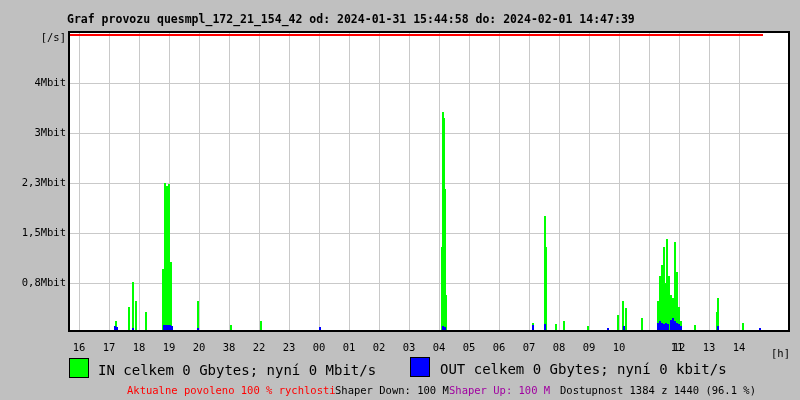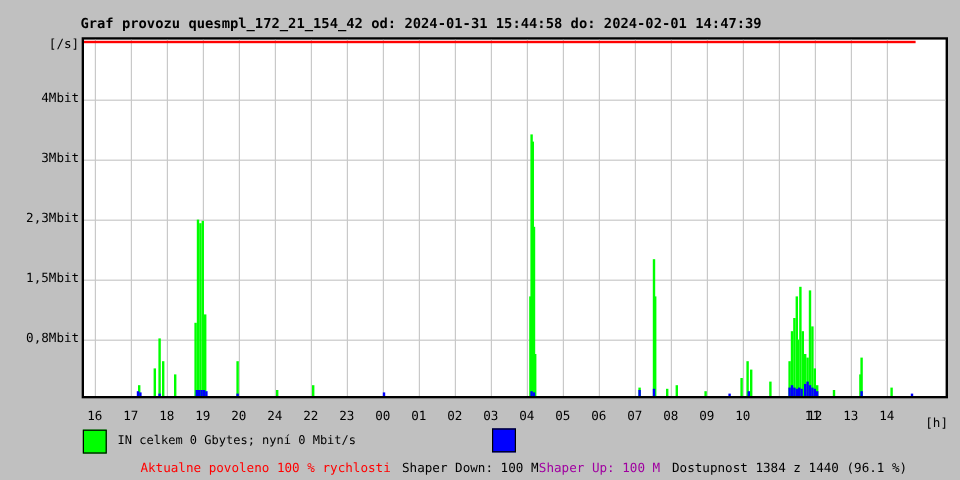--- a/index.html
+++ b/index.html
@@ -10,21 +10,21 @@
               border:2px solid #000;background:#FFF;}
   .plot-inner{position:relative;width:100%;height:100%;overflow:hidden;}
   .vgrid{position:absolute;top:0;width:1px;height:100%;background:#C9C9C9;}
   .hgrid{position:absolute;left:0;height:1px;width:100%;background:#C9C9C9;}
   .limit-line{position:absolute;top:1px;height:2px;left:0;}
   .bar{position:absolute;width:2px;}
   .yunit,.ylab{position:absolute;left:0;width:66px;text-align:right;font-size:10.5px;white-space:pre;}
   .xlab{position:absolute;width:26px;text-align:center;font-size:10.5px;top:341px;}
   .xunit{position:absolute;left:740px;width:50px;text-align:right;top:347px;font-size:10.5px;}
   .swatch{position:absolute;width:18px;height:18px;border:1px solid #000;}
-  .legtxt{position:absolute;font-size:10px;white-space:pre;}
+  .legtxt{position:absolute;font-size:14px;white-space:pre;}
   .foot{position:absolute;top:384px;font-size:10.5px;white-space:pre;}
 </style>
 </head>
 <body>
 
 <div class="screen">
 
   <div class="title">Graf provozu quesmpl_172_21_154_42 od: 2024-01-31 15:44:58 do: 2024-02-01 14:47:39</div>
 
   <div class="yunit" style="top:31px;">[/s]</div>
@@ -144,21 +144,21 @@
       <div class="ylab" style="top: 176px;">2,3Mbit</div>
       <div class="ylab" style="top: 226px; text-align: right;">1,5Mbit</div>
       <div class="ylab" style="top: 276px;">0,8Mbit</div>
     </div>
   <div id="x-labels">
       <div class="xlab" style="left: 66px;">16</div>
       <div class="xlab" style="left: 96px;">17</div>
       <div class="xlab" style="left: 126px;">18</div>
       <div class="xlab" style="left: 156px;">19</div>
       <div class="xlab" style="left: 186px;">20</div>
-      <div class="xlab" style="left: 216px;">24</div>
+      <div class="xlab" style="left: 216px;">38</div>
       <div class="xlab" style="left: 246px;">22</div>
       <div class="xlab" style="left: 276px;">23</div>
       <div class="xlab" style="left: 306px;">00</div>
       <div class="xlab" style="left: 336px;">01</div>
       <div class="xlab" style="left: 366px;">02</div>
       <div class="xlab" style="left: 396px;">03</div>
       <div class="xlab" style="left: 426px;">04</div>
       <div class="xlab" style="left: 456px;">05</div>
       <div class="xlab" style="left: 486px;">06</div>
       <div class="xlab" style="left: 516px;">07</div>
@@ -170,19 +170,20 @@
       <div class="xlab" style="left: 696px;">13</div>
       <div class="xlab" style="left: 726px;">14</div>
     </div>
 
   <div class="xunit">[h]</div>
 
   <div class="swatch" id="in-swatch" style="left: 69px; top: 358px; background: rgb(0, 255, 0);"></div>
   <div class="legtxt" style="left:98px;top:362px;">IN celkem 0 Gbytes; nyní 0 Mbit/s</div>
 
   <div class="swatch" id="out-swatch" style="left: 410px; top: 357px; background: rgb(0, 0, 255);"></div>
+  <div class="legtxt" style="left:440px;top:361px;">OUT celkem 0 Gbytes; nyní 0 kbit/s</div>
 
-  <div class="foot" id="foot-allowed" style="left: 117px; color: rgb(255, 0, 0);">Aktualne povoleno 100 % rychlosti</div>
+  <div class="foot" id="foot-allowed" style="left: 127px; color: rgb(255, 0, 0);">Aktualne povoleno 100 % rychlosti</div>
   <div class="foot" style="left:335px;">Shaper Down: 100 M</div>
   <div class="foot" id="foot-up" style="left: 449px; color: rgb(160, 0, 160);">Shaper Up: 100 M</div>
   <div class="foot" style="left:560px;">Dostupnost 1384 z 1440 (96.1 %)</div>
 
 </div>
 
 </body></html>

